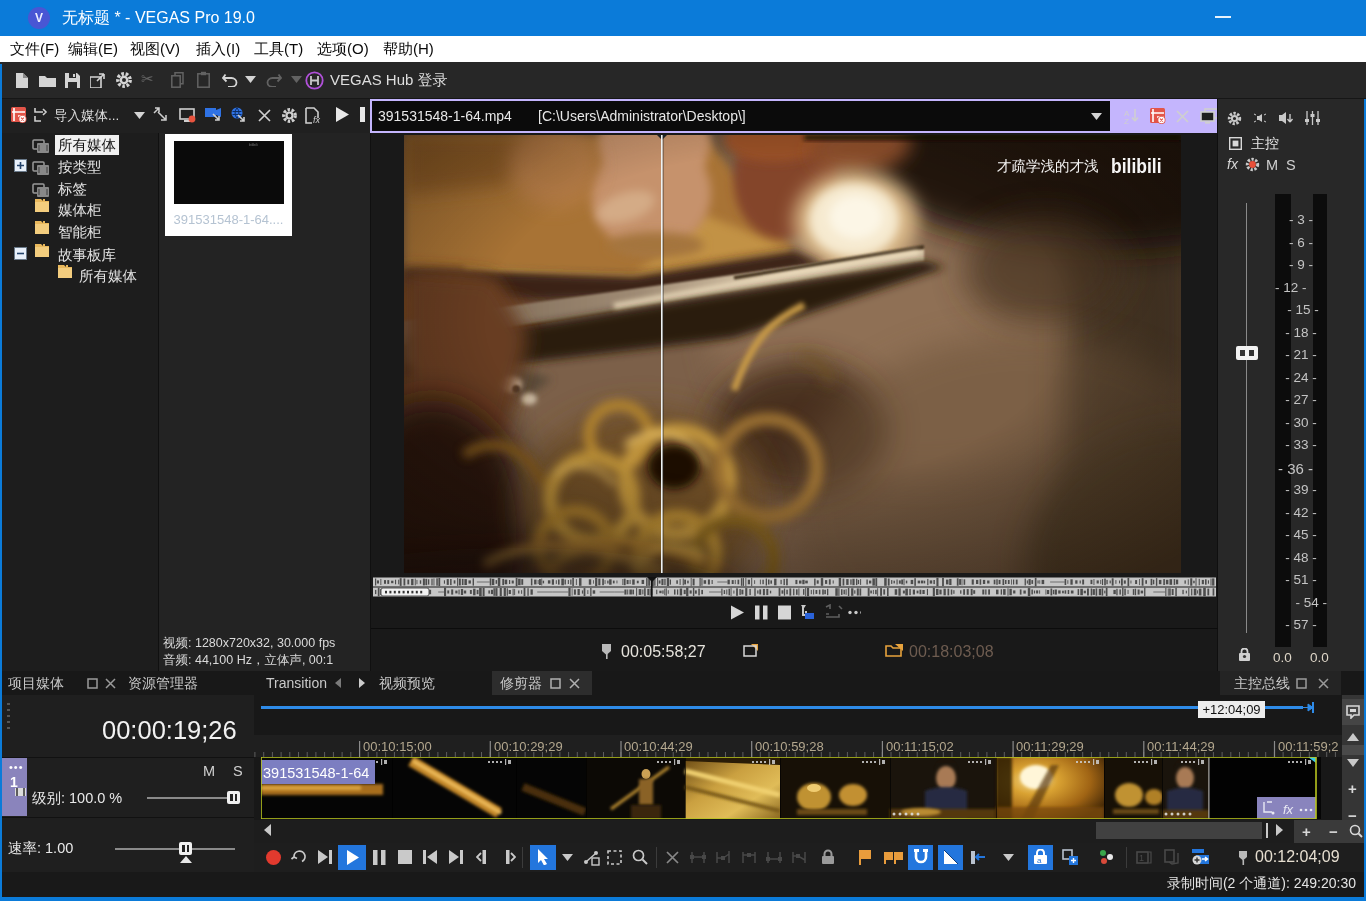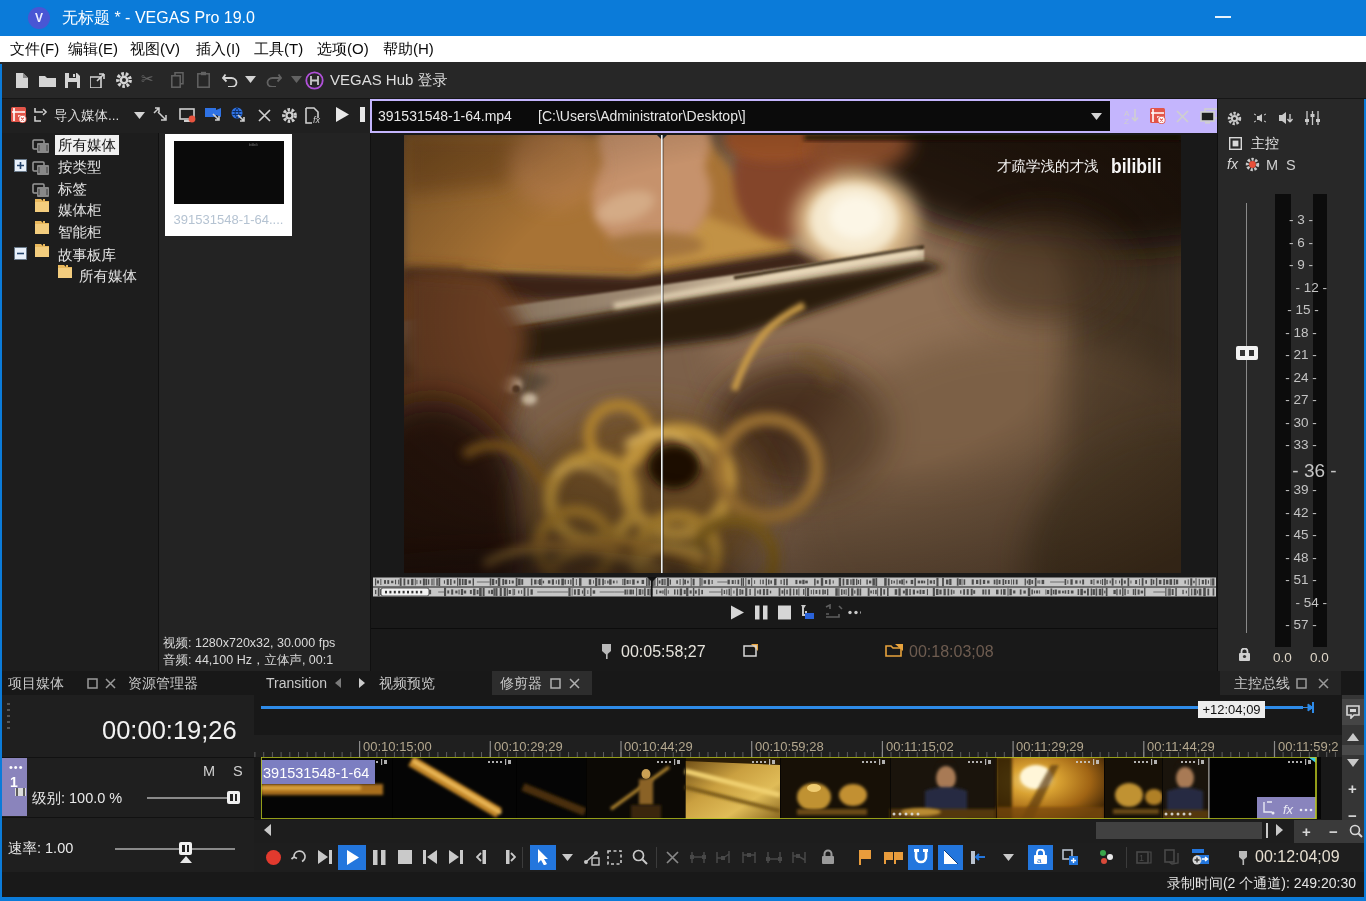--- a/index.html
+++ b/index.html
@@ -284,29 +284,29 @@
 <div class="abs txt" style="left:68px;top:58px;color:#d0d0d0;font-size:14.5px">S</div>
 <div class="abs" style="left:28px;top:104px;width:1px;height:430px;background:#8a8a8a"></div>
 <div class="abs" style="left:18px;top:247px;width:22px;height:14px;background:#f2f2f2;border-radius:2px"></div>
 <div class="abs" style="left:22px;top:251px;width:5px;height:6px;background:#333"></div>
 <div class="abs" style="left:31px;top:251px;width:5px;height:6px;background:#333"></div>
 <div class="abs" style="left:57px;top:95px;width:16px;height:453px;background:#0c0c0c"></div>
 <div class="abs" style="left:95px;top:95px;width:14px;height:453px;background:#0c0c0c"></div>
 <div class="abs txt" style="left:57px;top:113.0px;width:52px;text-align:center;color:#c4c4c4;font-size:13.5px">- 3 -</div>
       <div class="abs txt" style="left:57px;top:135.5px;width:52px;text-align:center;color:#c4c4c4;font-size:13.5px">- 6 -</div>
       <div class="abs txt" style="left:57px;top:158.0px;width:52px;text-align:center;color:#c4c4c4;font-size:13.5px">- 9 -</div>
-      <div class="abs txt" style="left:57px;top:180.5px;width:52px;text-align:right;color:#c4c4c4;font-size:13.5px">- 12 -</div>
+      <div class="abs txt" style="left:57px;top:180.5px;width:52px;text-align:left;color:#c4c4c4;font-size:13.5px">- 12 -</div>
       <div class="abs txt" style="left:57px;top:203.0px;width:56px;text-align:center;color:#c4c4c4;font-size:13.5px">- 15 -</div>
       <div class="abs txt" style="left:57px;top:225.5px;width:52px;text-align:center;color:#c4c4c4;font-size:13.5px">- 18 -</div>
       <div class="abs txt" style="left:57px;top:248.0px;width:52px;text-align:center;color:#c4c4c4;font-size:13.5px">- 21 -</div>
       <div class="abs txt" style="left:57px;top:270.5px;width:52px;text-align:center;color:#c4c4c4;font-size:13.5px">- 24 -</div>
       <div class="abs txt" style="left:57px;top:293.0px;width:52px;text-align:center;color:#c4c4c4;font-size:13.5px">- 27 -</div>
       <div class="abs txt" style="left:57px;top:315.5px;width:52px;text-align:center;color:#c4c4c4;font-size:13.5px">- 30 -</div>
       <div class="abs txt" style="left:57px;top:338.0px;width:52px;text-align:center;color:#c4c4c4;font-size:13.5px">- 33 -</div>
-      <div class="abs txt" style="left:61px;top:360.5px;width:71px;text-align:center;color:#c4c4c4;font-size:19px">- 36 -</div>
+      <div class="abs txt" style="left:42px;top:360.5px;width:71px;text-align:center;color:#c4c4c4;font-size:15px">- 36 -</div>
       <div class="abs txt" style="left:57px;top:383.0px;width:52px;text-align:center;color:#c4c4c4;font-size:13.5px">- 39 -</div>
       <div class="abs txt" style="left:57px;top:405.5px;width:52px;text-align:center;color:#c4c4c4;font-size:13.5px">- 42 -</div>
       <div class="abs txt" style="left:57px;top:428.0px;width:52px;text-align:center;color:#c4c4c4;font-size:13.5px">- 45 -</div>
       <div class="abs txt" style="left:57px;top:450.5px;width:52px;text-align:center;color:#c4c4c4;font-size:13.5px">- 48 -</div>
       <div class="abs txt" style="left:57px;top:473.0px;width:52px;text-align:center;color:#c4c4c4;font-size:13.5px">- 51 -</div>
       <div class="abs txt" style="left:57px;top:495.5px;width:52px;text-align:right;color:#c4c4c4;font-size:13.5px">- 54 -</div>
       <div class="abs txt" style="left:57px;top:518.0px;width:52px;text-align:center;color:#c4c4c4;font-size:13.5px">- 57 -</div>
 <svg class="abs" style="left:20px;top:549px" width="13" height="13">
         <rect x="1" y="5" width="11" height="8" rx="1" fill="#d0d0d0"></rect>
         <path d="M3.5 5V3.5a3 3 0 016 0V5" fill="none" stroke="#d0d0d0" stroke-width="1.8"></path>

